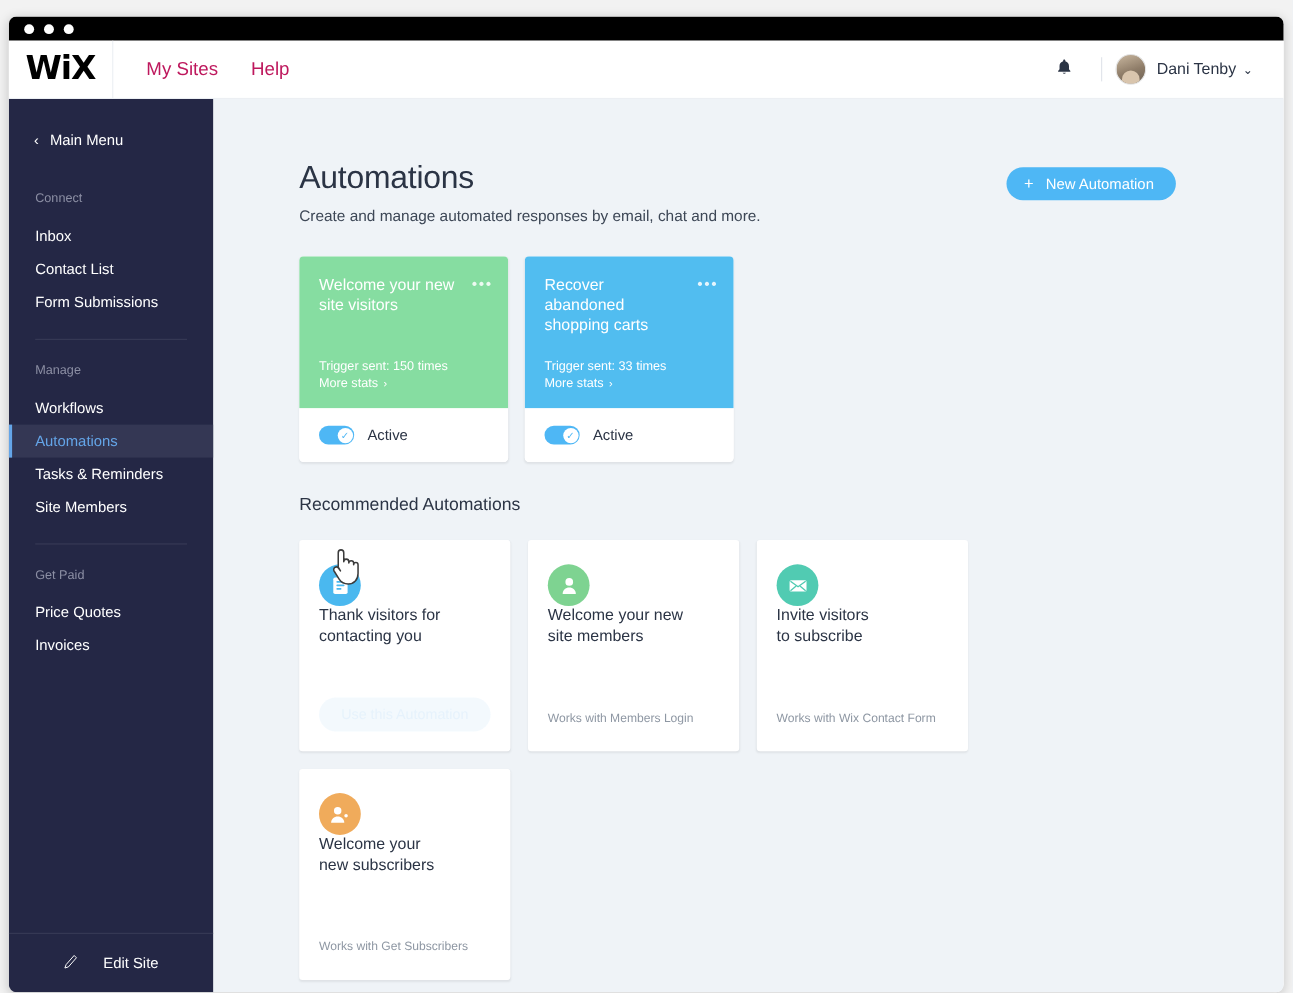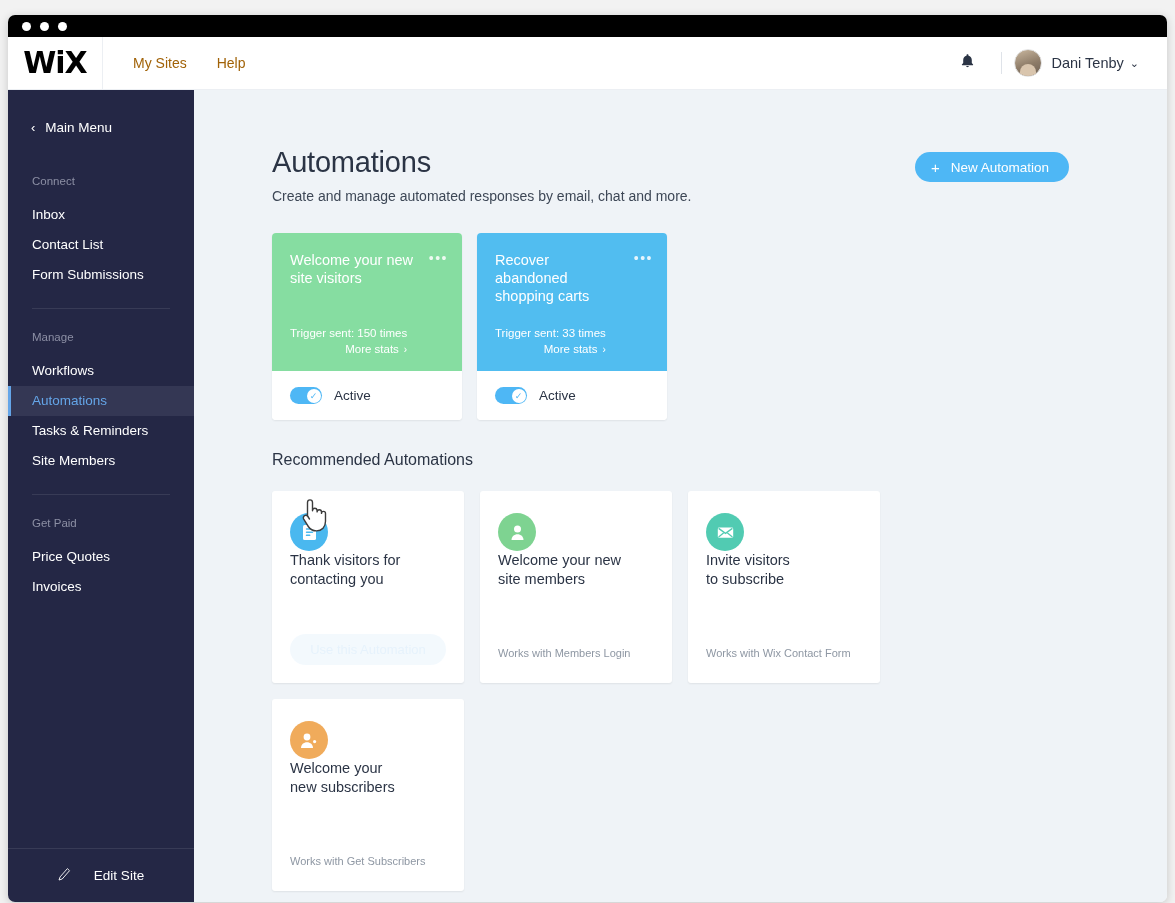--- a/index.html
+++ b/index.html
@@ -57,22 +57,22 @@
     color: #000;
     font-family: "DejaVu Sans", sans-serif;
     line-height: 1;
   }
   #topbar-divider {
     width: 1px;
     height: 53px;
     background: #eceff3;
   }
   .topnav-link {
-    font-size: 14px;
-    color: #a16207;
+    font-size: 17px;
+    color: #be185d;
     margin-left: 30px;
     cursor: pointer;
   }
   #topbar-right {
     margin-left: auto;
     display: flex;
     align-items: center;
     padding-right: 28px;
     gap: 0;
   }
@@ -250,21 +250,21 @@
     cursor: pointer;
     line-height: 6px;
   }
   .card-stats {
     position: absolute;
     bottom: 13px; left: 18px;
     font-size: 11.5px;
     line-height: 16px;
     color: #ffffff;
   }
-  .card-more { cursor: pointer; text-align: right; }
+  .card-more { cursor: pointer; }
   .card-more .arr { margin-left: 5px; font-size: 10px; }
   .auto-card-bottom {
     height: 49px;
     display: flex;
     align-items: center;
     padding-left: 18px;
     gap: 12px;
     background: #ffffff;
   }
   .toggle {

